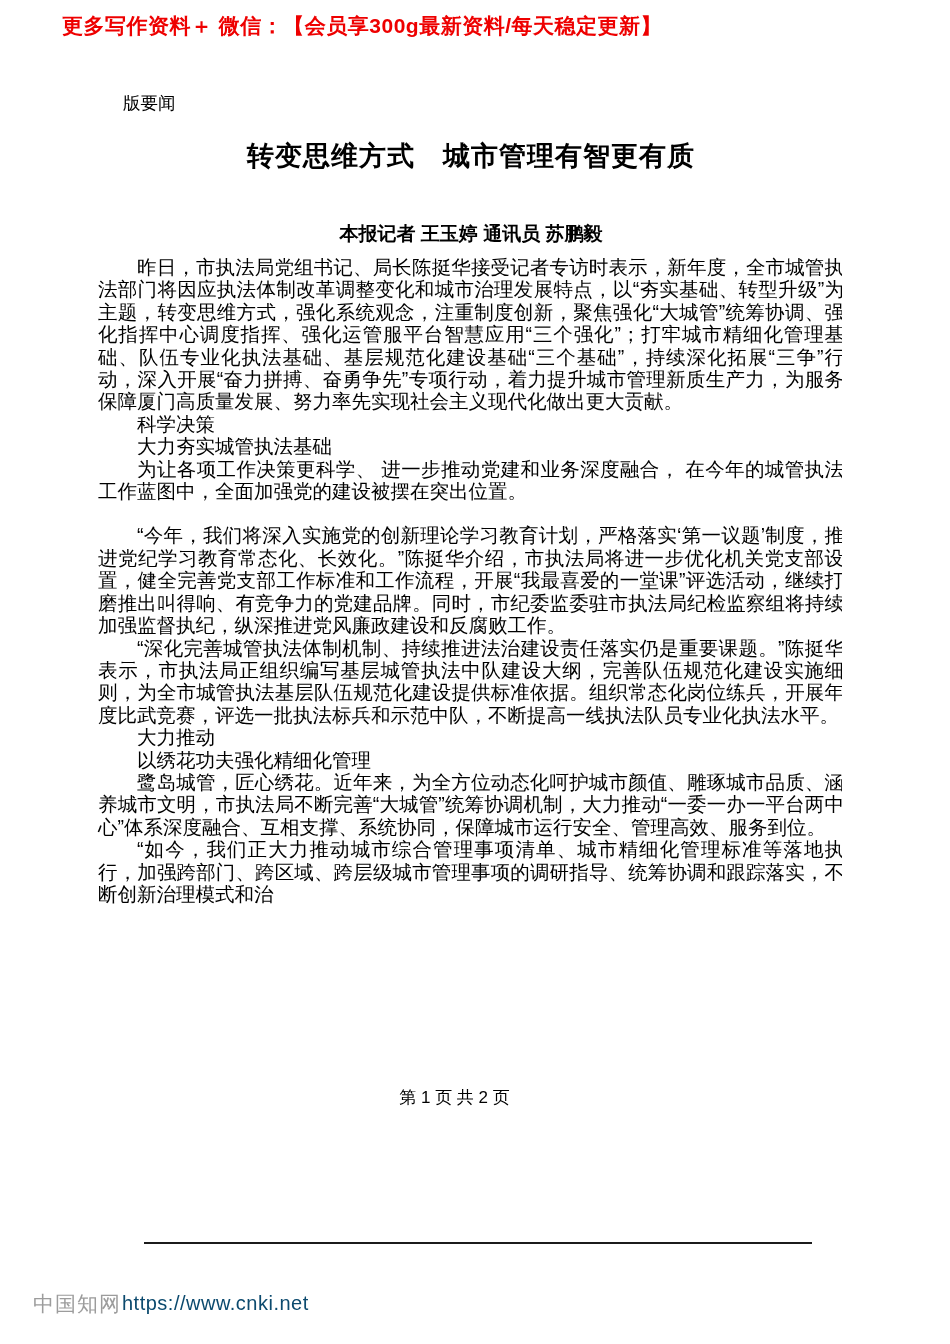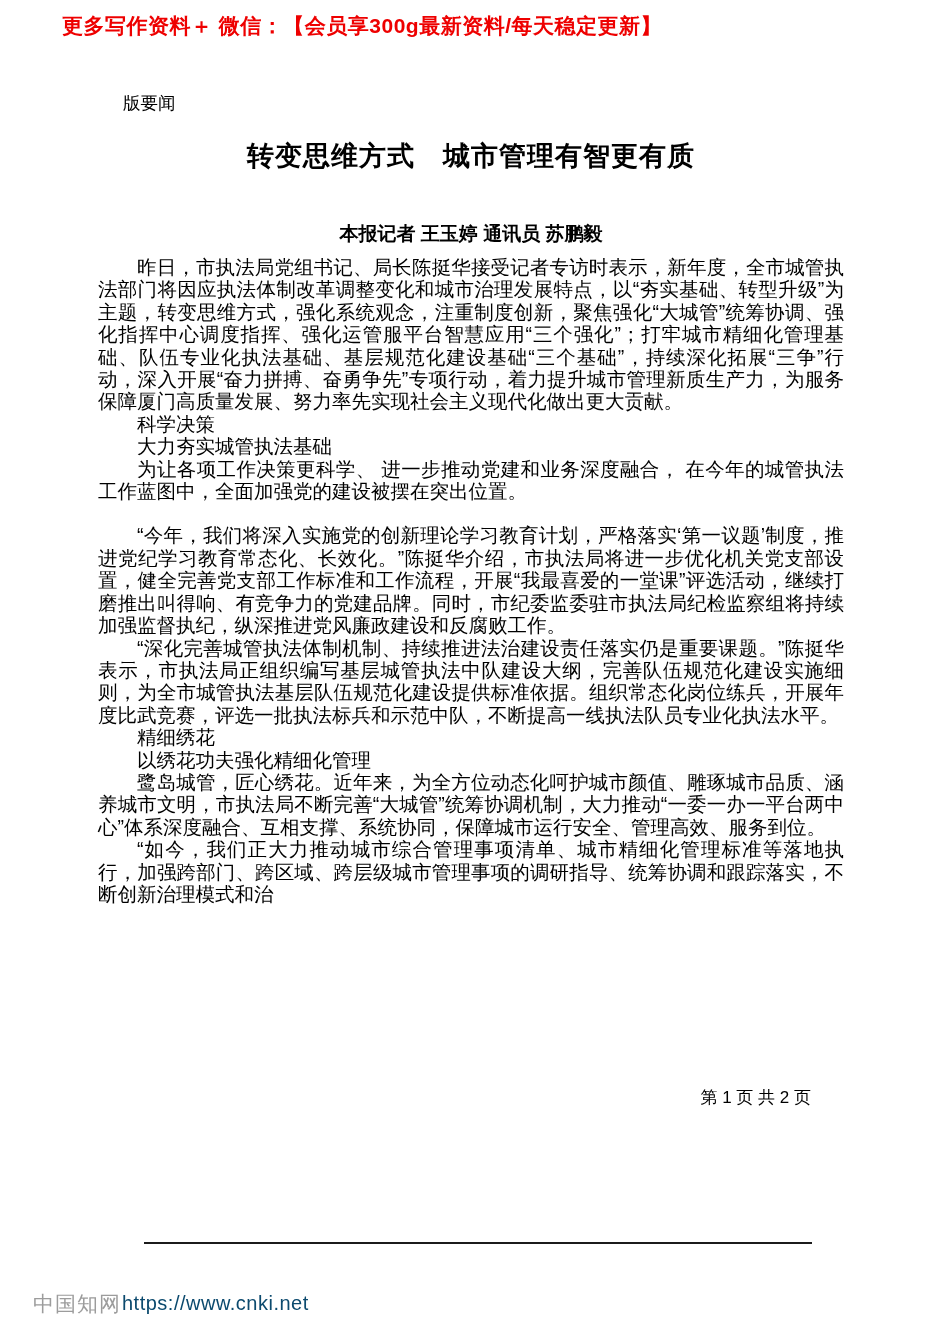--- a/index.html
+++ b/index.html
@@ -8,21 +8,20 @@
     background: #ffffff;
   }
   .page {
     position: relative;
     width: 842px;
     height: 1344px;
     background: #ffffff;
     overflow: hidden;
     font-family: "Liberation Sans", sans-serif;
     color: #000000;
-    padding-left: 23px;
   }
   .promo-banner {
     position: absolute;
     left: 62px;
     top: 12px;
     font-size: 21px;
     font-weight: 700;
     color: #ee0000;
     letter-spacing: 0.5px;
     white-space: nowrap;
@@ -84,21 +83,21 @@
     text-indent: 2em;
   }
   .article-body p.gap-before {
     margin-top: 22px;
   }
   .page-indicator {
     position: absolute;
     left: 98px;
     top: 1086px;
     width: 713px;
-    text-align: right;
+    text-align: center;
     font-size: 17px;
     color: #000000;
   }
   .divider-line {
     position: absolute;
     left: 144px;
     top: 1242px;
     width: 668px;
     height: 2px;
     background: #1b1b1b;
@@ -136,21 +135,21 @@
 
   <div class="article-byline">本报记者 王玉婷 通讯员 苏鹏毅</div>
 
   <div class="article-body">
     <p>昨日，市执法局党组书记、局长陈挺华接受记者专访时表示，新年度，全市城管执法部门将因应执法体制改革调整变化和城市治理发展特点，以“夯实基础、转型升级”为主题，转变思维方式，强化系统观念，注重制度创新，聚焦强化“大城管”统筹协调、强化指挥中心调度指挥、强化运管服平台智慧应用“三个强化”；打牢城市精细化管理基础、队伍专业化执法基础、基层规范化建设基础“三个基础”，持续深化拓展“三争”行动，深入开展“奋力拼搏、奋勇争先”专项行动，着力提升城市管理新质生产力，为服务保障厦门高质量发展、努力率先实现社会主义现代化做出更大贡献。</p>
     <p>科学决策</p>
     <p>大力夯实城管执法基础</p>
     <p>为让各项工作决策更科学、 进一步推动党建和业务深度融合， 在今年的城管执法工作蓝图中，全面加强党的建设被摆在突出位置。</p>
     <p class="gap-before">“今年，我们将深入实施党的创新理论学习教育计划，严格落实‘第一议题’制度，推进党纪学习教育常态化、长效化。”陈挺华介绍，市执法局将进一步优化机关党支部设置，健全完善党支部工作标准和工作流程，开展“我最喜爱的一堂课”评选活动，继续打磨推出叫得响、有竞争力的党建品牌。同时，市纪委监委驻市执法局纪检监察组将持续加强监督执纪，纵深推进党风廉政建设和反腐败工作。</p>
     <p>“深化完善城管执法体制机制、持续推进法治建设责任落实仍是重要课题。”陈挺华表示，市执法局正组织编写基层城管执法中队建设大纲，完善队伍规范化建设实施细则，为全市城管执法基层队伍规范化建设提供标准依据。组织常态化岗位练兵，开展年度比武竞赛，评选一批执法标兵和示范中队，不断提高一线执法队员专业化执法水平。</p>
-    <p>精细绣花</p>
+    <p>大力推动</p>
     <p>以绣花功夫强化精细化管理</p>
     <p>鹭岛城管，匠心绣花。近年来，为全方位动态化呵护城市颜值、雕琢城市品质、涵养城市文明，市执法局不断完善“大城管”统筹协调机制，大力推动“一委一办一平台两中心”体系深度融合、互相支撑、系统协同，保障城市运行安全、管理高效、服务到位。</p>
     <p>“如今，我们正大力推动城市综合管理事项清单、城市精细化管理标准等落地执行，加强跨部门、跨区域、跨层级城市管理事项的调研指导、统筹协调和跟踪落实，不断创新治理模式和治</p>
   </div>
 
   <div class="page-indicator">第 1 页 共 2 页</div>
 
   <div class="divider-line"></div>
 
   <div class="watermark-brand">中国知网</div>

